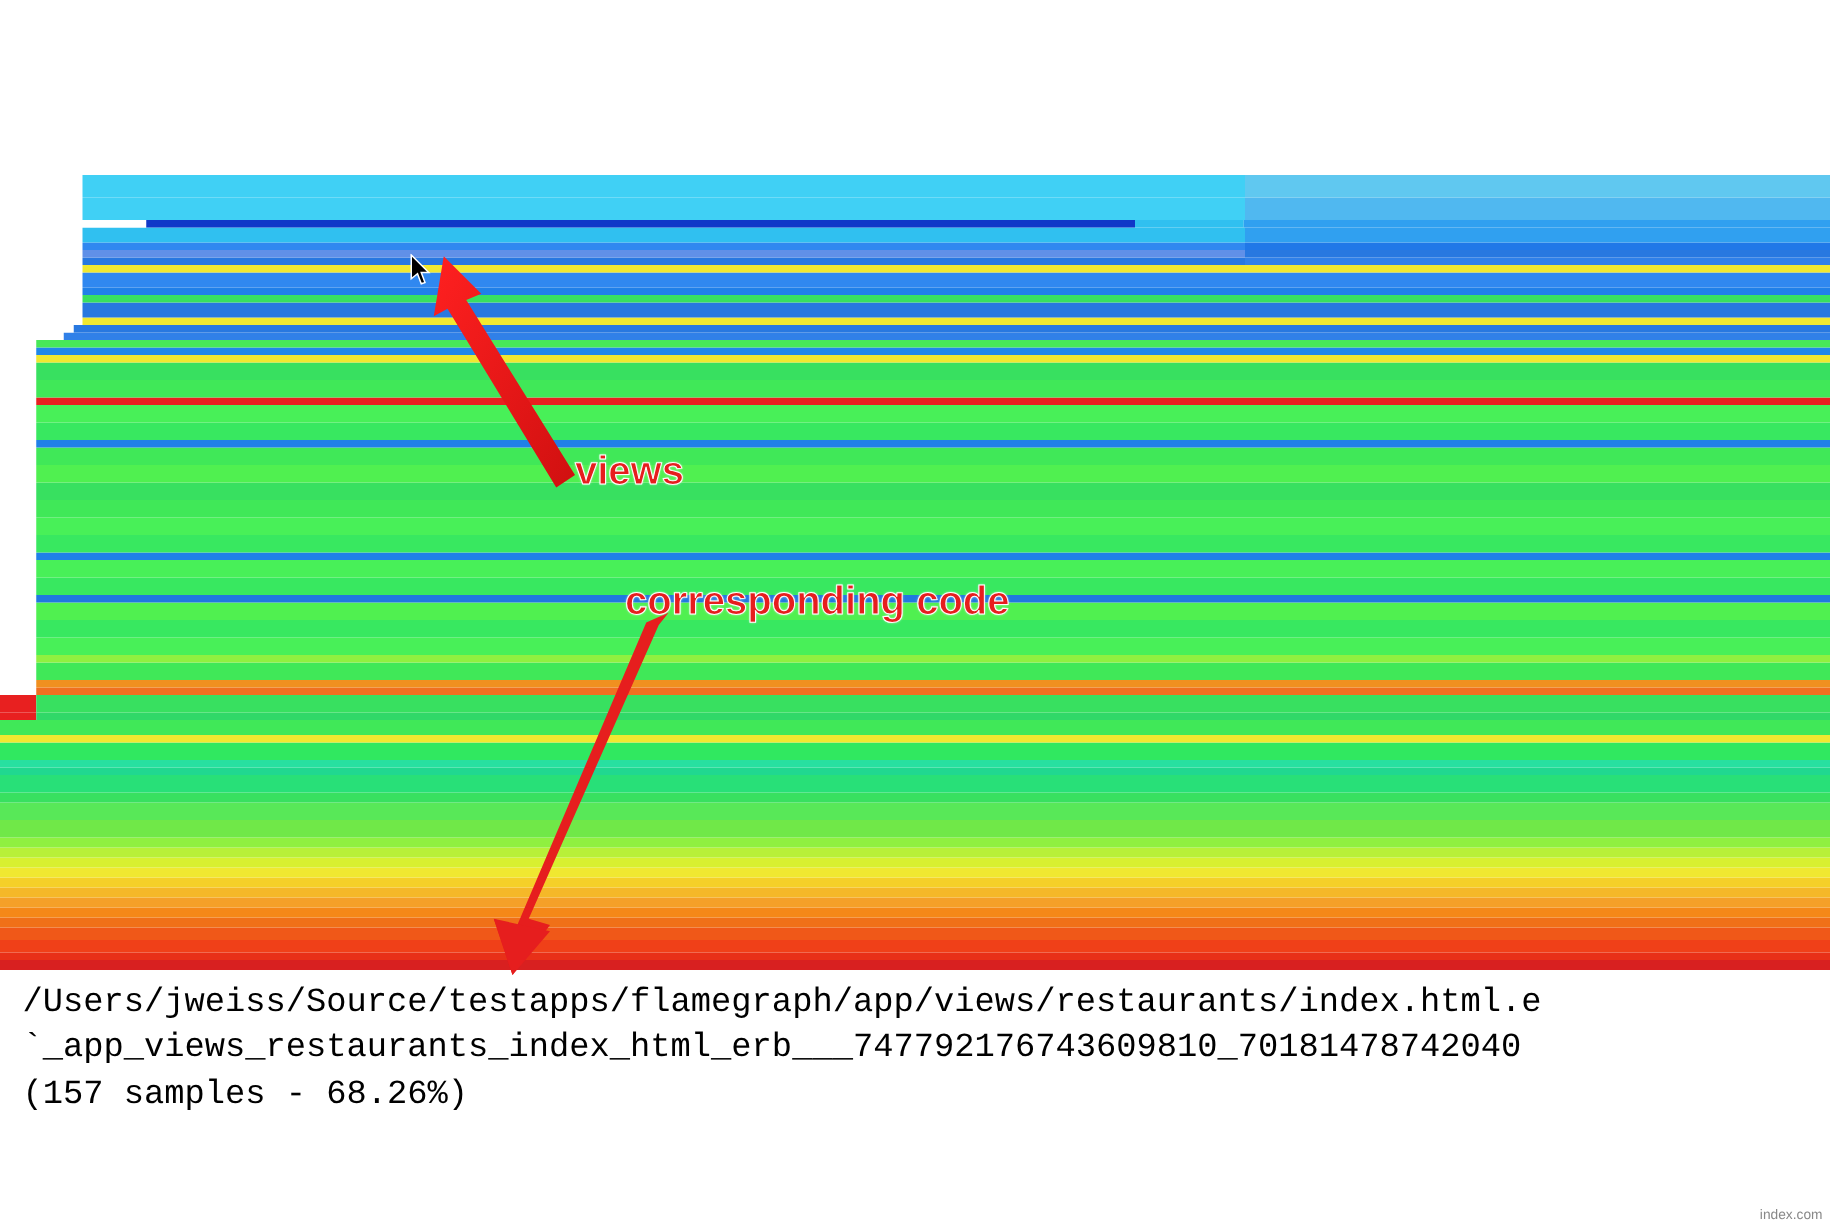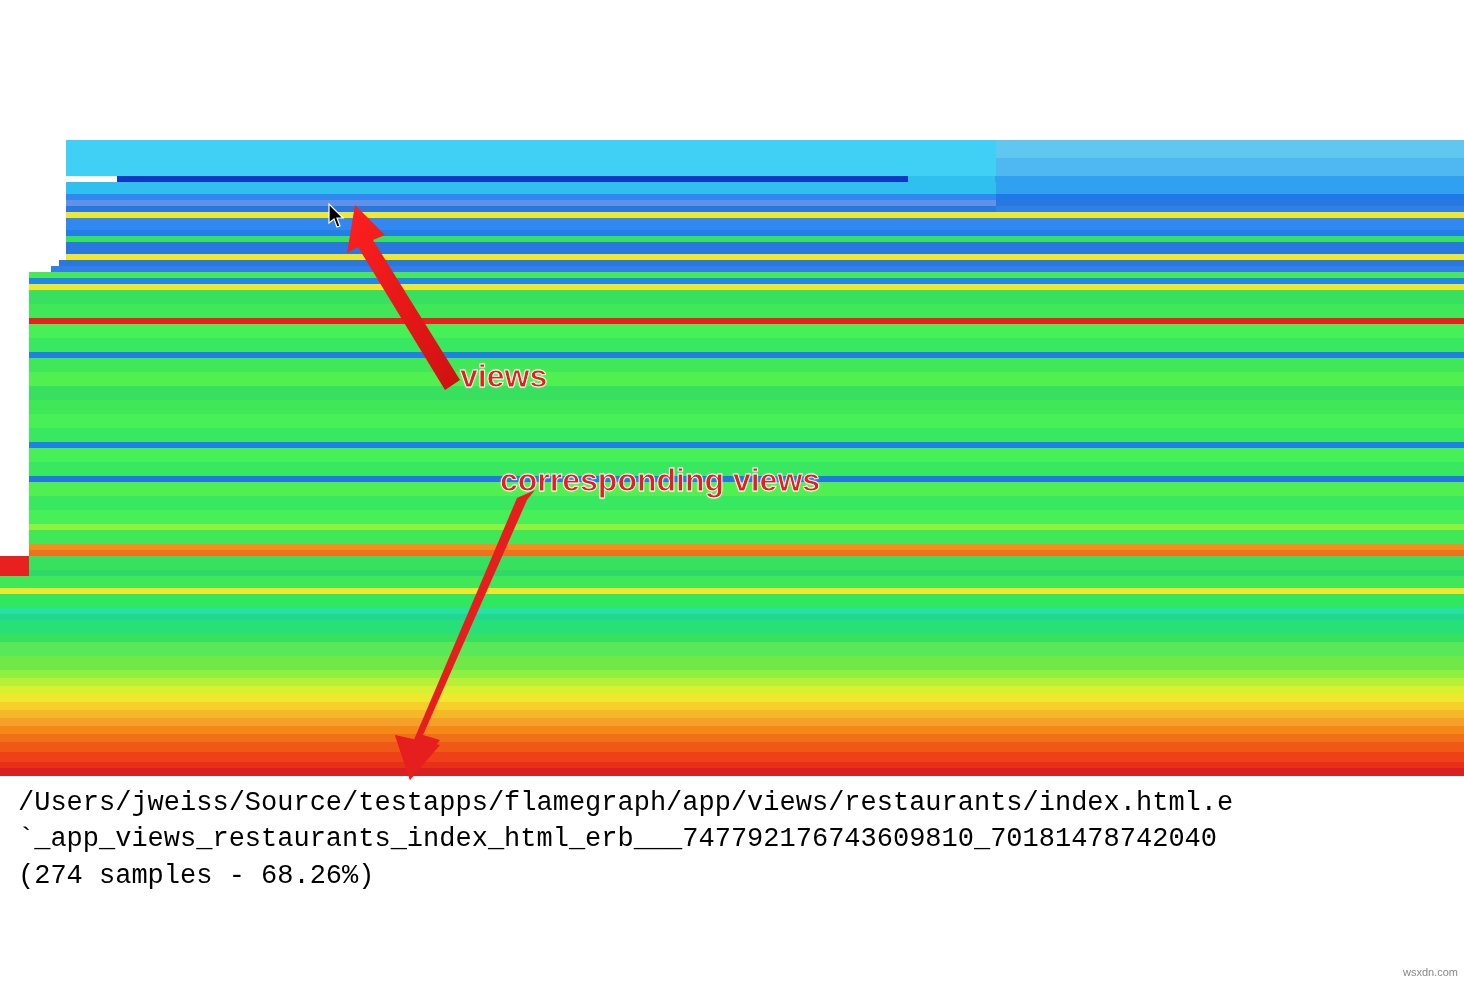--- a/index.html
+++ b/index.html
@@ -524,19 +524,19 @@
   </defs>
   <path d="M10 0 L40 30 L28 35 L115 175 L100 185 L13 42 L2 48 Z" fill="url(#ga1)"></path>
 </svg>
 
 <svg class="arrow2" viewBox="0 0 150 290">
   <path d="M140 0 L132 10 L28 245 L45 250 L15 290 L0 245 L18 252 L122 8 Z" fill="#e61e1e"></path>
   <path d="M15 290 L0 245 L45 255 Z" fill="#e61e1e"></path>
 </svg>
 
 <div class="annotation layer">views</div>
-<div class="annotation code">corresponding views</div>
+<div class="annotation code">corresponding code</div>
 
 <div class="footer-code"><span>/Users/jweiss/Source/testapps/flamegraph/app/views/restaurants/index.html.e</span>
 <span>`_app_views_restaurants_index_html_erb___747792176743609810_70181478742040</span>
-<span>(274 samples - 68.26%)</span></div>
-
-<div class="watermark">wsxdn.com</div>
+<span>(157 samples - 68.26%)</span></div>
+
+<div class="watermark">index.com</div>
 
 </body></html>

